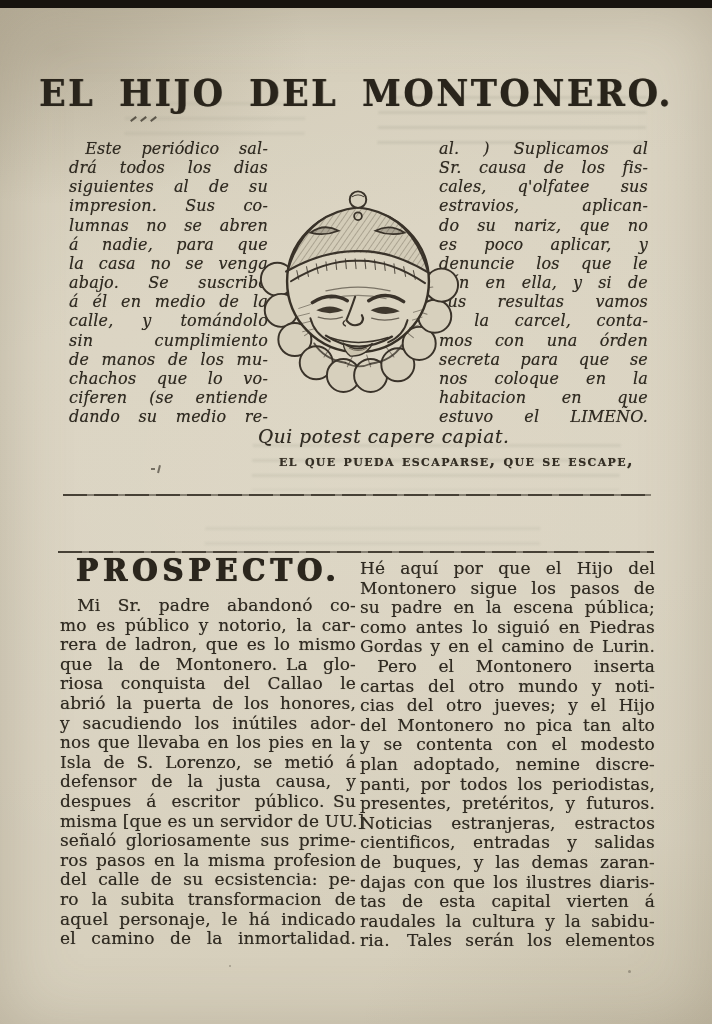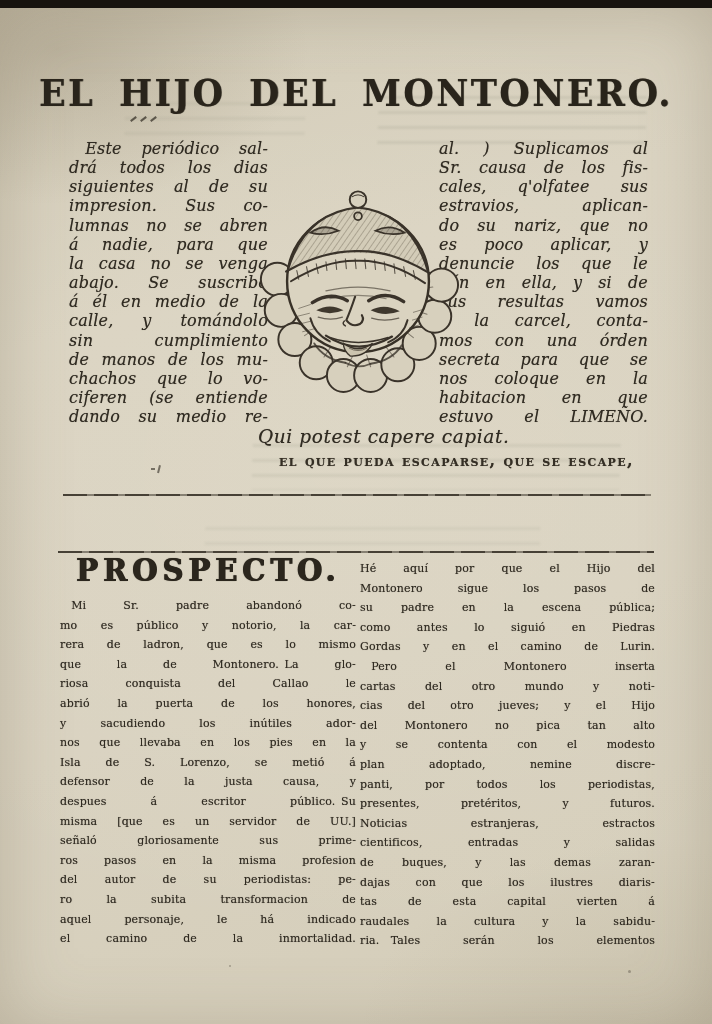--- a/index.html
+++ b/index.html
@@ -88,21 +88,21 @@
   .body-left  { position:absolute; left:60px;  top:545px; width:296px; }
   .body-right { position:absolute; left:360px; top:551px; width:295px; }
   .prospecto {
     text-align:center;
     font-weight:bold; font-size:29px; letter-spacing:5px;
     transform:scaleY(1.12);
     color:#2b261d;
     text-shadow: 1.2px 0 0 currentColor, 0 0 1px rgba(43,38,29,0.5);
     margin-bottom:9px;
   }
-  .body-lines { font-size:11px; line-height:19.6px; letter-spacing:0.15px; }
+  .body-lines { font-size:17px; line-height:19.6px; letter-spacing:0.15px; }
 
   svg .ln { fill:none; stroke:#3a332a; stroke-linecap:round; }
 </style>
 </head>
 <body>
 
 <div class="page">
 
   <div class="ghost" style="left:378px; top:88px; width:268px; height:52px; opacity:.75;"></div>
   <div class="ghost" style="left:125px; top:94px; width:180px; height:42px; opacity:.5;"></div>
@@ -235,21 +235,21 @@
         <div class="tline">riosa conquista del Callao le</div>
         <div class="tline">abrió la puerta de los honores,</div>
         <div class="tline">y sacudiendo los inútiles ador-</div>
         <div class="tline">nos que llevaba en los pies en la</div>
         <div class="tline">Isla de S. Lorenzo, se metió á</div>
         <div class="tline">defensor de la justa causa, y</div>
         <div class="tline">despues á escritor público. Su</div>
         <div class="tline">misma [que es un servidor de UU.]</div>
         <div class="tline">señaló gloriosamente sus prime-</div>
         <div class="tline">ros pasos en la misma profesion</div>
-        <div class="tline">del autor de su periodistas: pe-</div>
+        <div class="tline">del calle de su ecsistencia: pe-</div>
         <div class="tline">ro la subita transformacion de</div>
         <div class="tline">aquel personaje, le há indicado</div>
         <div class="tline">el camino de la inmortalidad.</div>
       </div>
   </div>
   <div class="body-right body-lines txt">
       <div class="tline">Hé aquí por que el Hijo del</div>
       <div class="tline">Montonero sigue los pasos de</div>
       <div class="tline">su padre en la escena pública;</div>
       <div class="tline">como antes lo siguió en Piedras</div>

